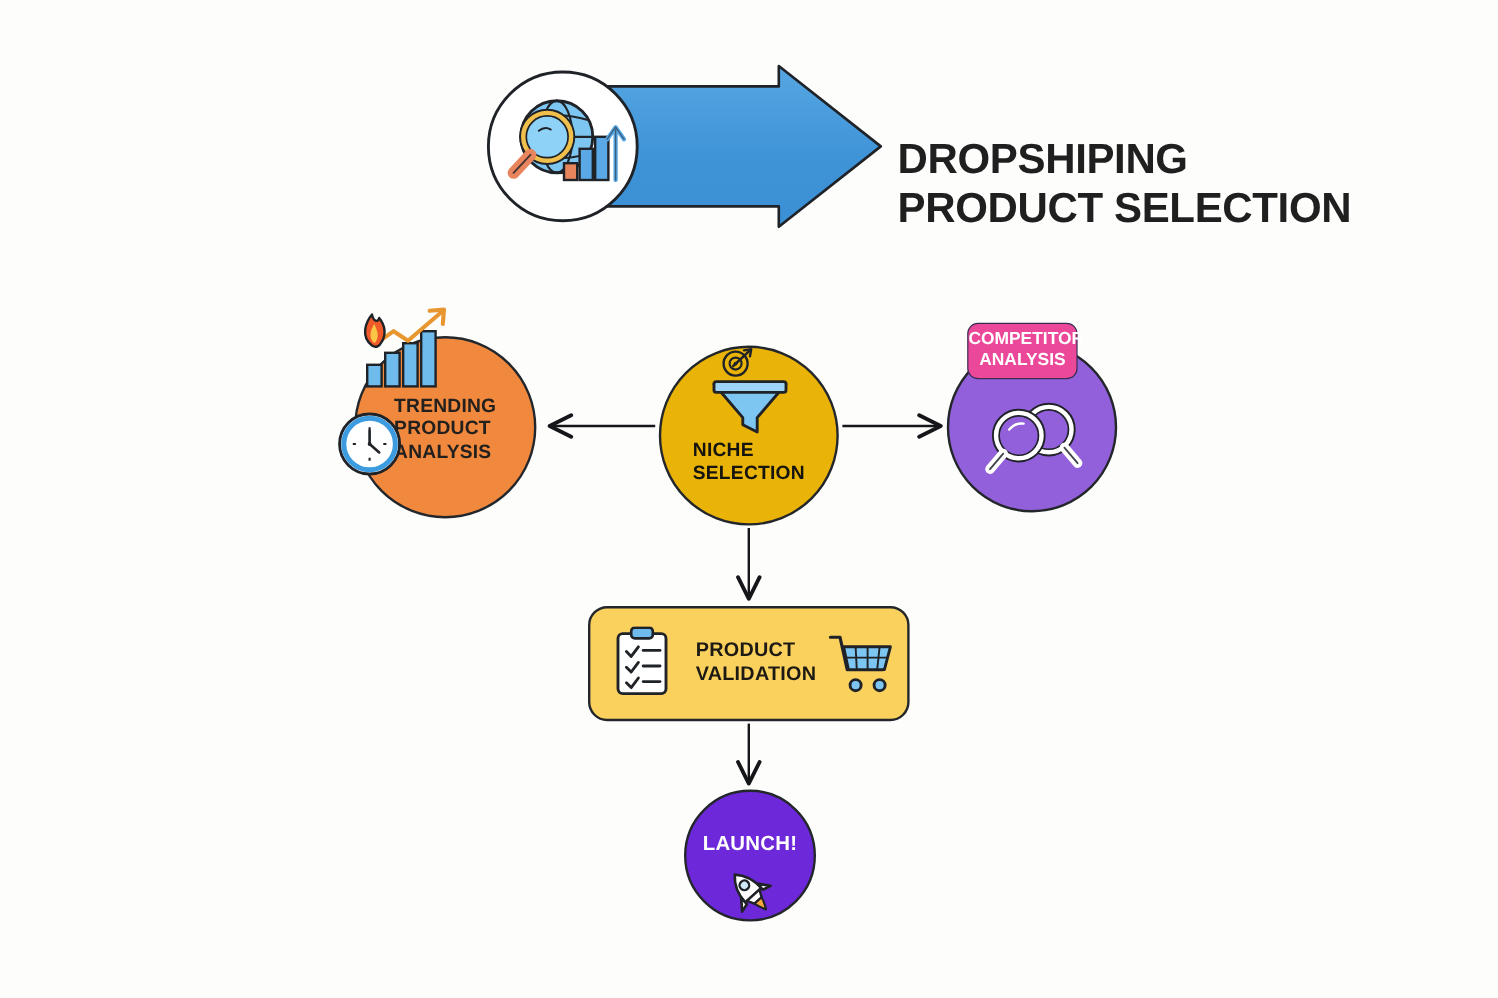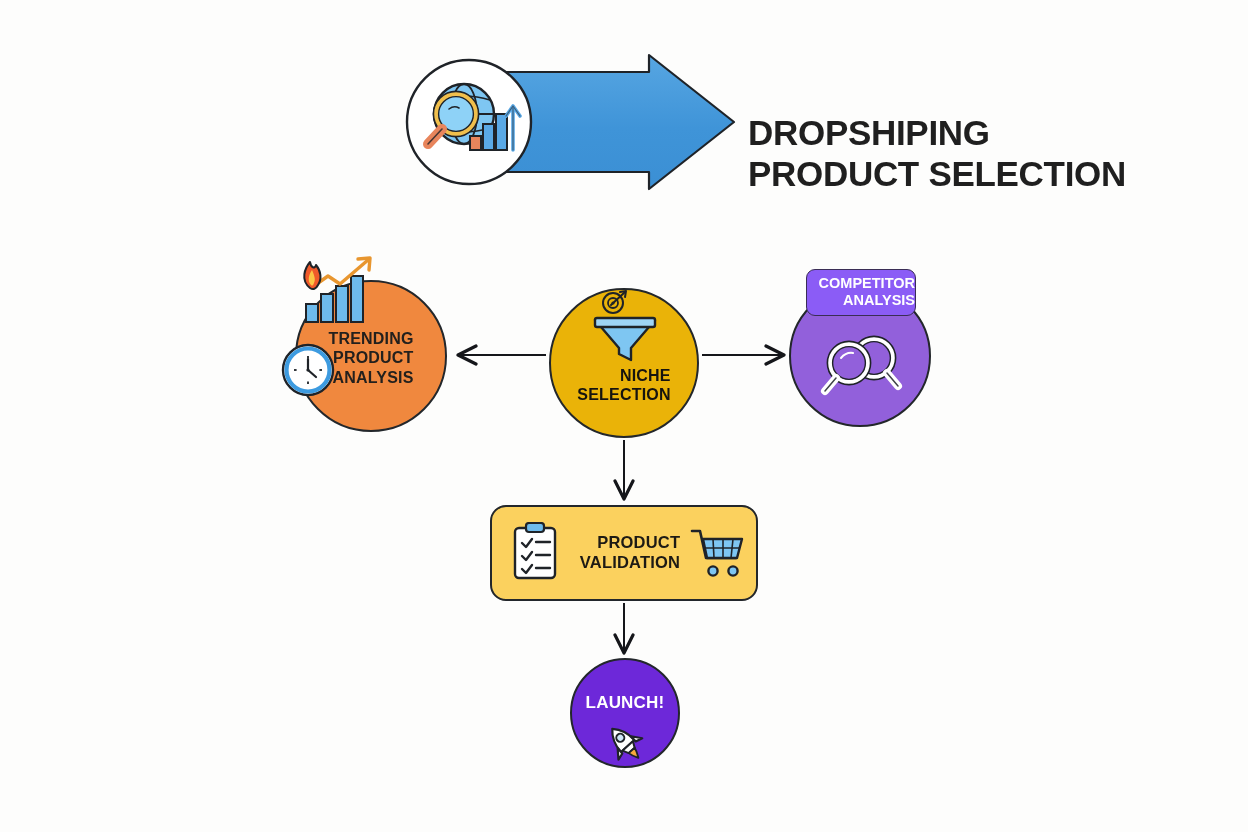--- a/index.html
+++ b/index.html
@@ -60,21 +60,21 @@
   
   .node {
     position: absolute;
     box-sizing: border-box;
     display: flex;
     align-items: center;
     justify-content: center;
   }
   .node-label {
     position: relative;
-    text-align: right;
+    text-align: left;
     font-weight: bold;
     line-height: 1.2;
     letter-spacing: 0.2px;
     white-space: pre-line;
     z-index: 4;
   }
 
   
   #node-trending {
     left: 295px;
@@ -114,30 +114,30 @@
     width: 142px;
     height: 142px;
     border-radius: 50%;
     background: #9260db;
     border: 2.5px solid #23272b;
   }
   .competitor-tag {
     position: absolute;
     left: 806px;
     top: 269px;
-    width: 110px;
+    width: 92px;
     padding: 5px 0 6px;
     box-sizing: border-box;
     border-radius: 9px;
-    background: #8b5cf6;
+    background: #ec4899;
     border: 1.5px solid #3a2d55;
     color: #ffffff;
     font-size: 14.5px;
     font-weight: bold;
-    text-align: right;
+    text-align: center;
     line-height: 1.18;
     white-space: pre-line;
     z-index: 6;
   }
 
   
   #node-validation {
     left: 490px;
     top: 505px;
     width: 268px;

